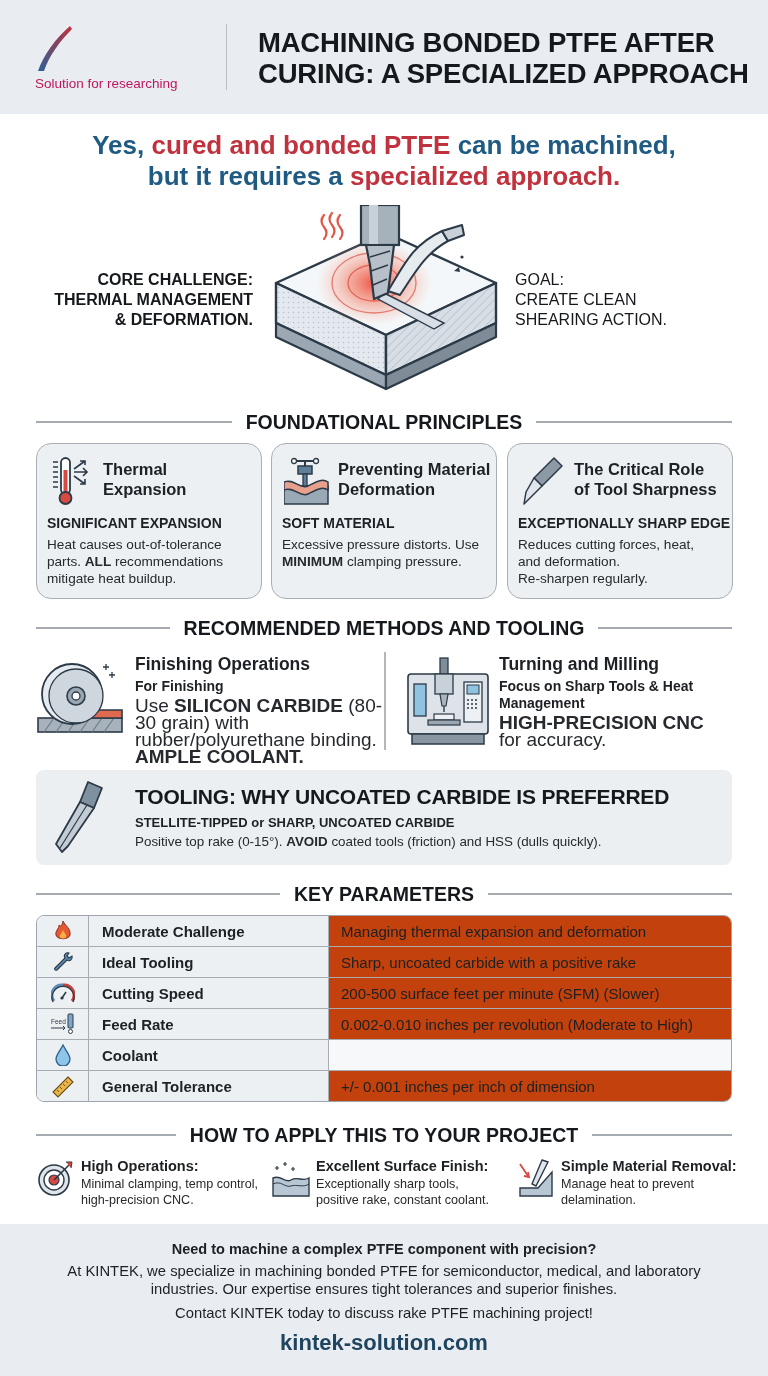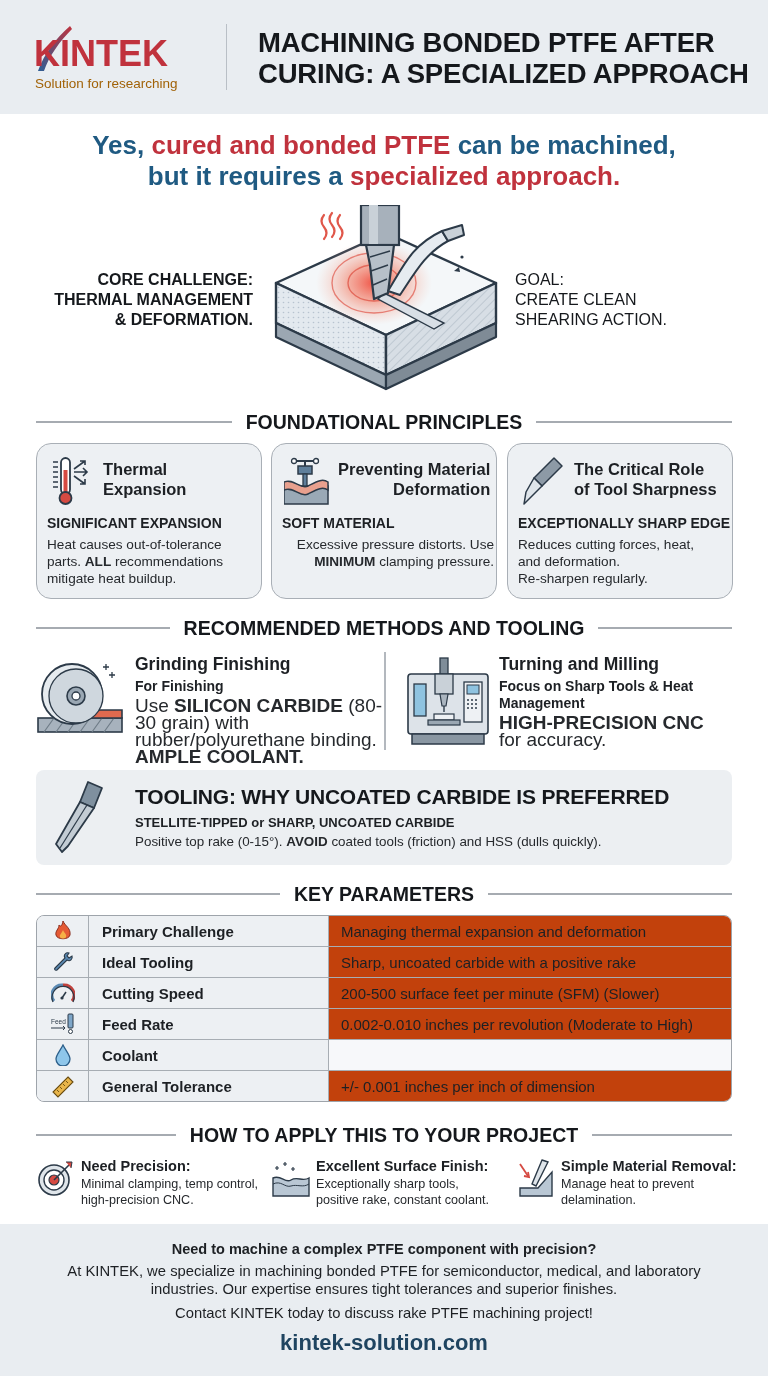--- a/index.html
+++ b/index.html
@@ -4,21 +4,21 @@
 <style>
   * { box-sizing: border-box; margin: 0; padding: 0; }
   html, body { width: 768px; height: 1376px; overflow: hidden; }
   body { background: #ffffff; font-family: "Liberation Sans", sans-serif; color: #1a1d21; position: relative; }
 
   
   .header { position: absolute; left: 0; top: 0; width: 768px; height: 114px; background: #e9edf1; }
   .logo { position: absolute; left: 34px; top: 26px; width: 180px; height: 70px; }
   .logo-word { position: absolute; left: 0; top: 8px; font-size: 36px; font-weight: 700; color: #c0323d; letter-spacing: 0px; line-height: 40px; }
   .logo-swoosh { position: absolute; left: 0; top: -2px; }
-  .logo-tag { position: absolute; left: 1px; top: 50px; font-size: 13.5px; color: #a16207; white-space: nowrap; }
+  .logo-tag { position: absolute; left: 1px; top: 50px; font-size: 13.5px; color: #be185d; white-space: nowrap; }
   .header-divider { position: absolute; left: 226px; top: 24px; width: 1px; height: 66px; background: #b9bfc6; }
   .header-title { position: absolute; left: 258px; top: 27px; width: 500px; font-size: 27.5px; font-weight: 700; line-height: 31px; color: #15181c; letter-spacing: -0.2px; }
 
   
   .headline { position: absolute; left: 0; top: 130px; width: 768px; text-align: center; font-size: 26px; font-weight: 700; line-height: 31px; color: #1f5a82; }
   .headline .red { color: #c0323d; }
 
   
   .hero-left { position: absolute; left: 40px; top: 270px; width: 213px; text-align: right; font-size: 16px; font-weight: 700; line-height: 20px; color: #15181c; }
   .hero-right { position: absolute; left: 515px; top: 270px; width: 220px; text-align: left; font-size: 16px; font-weight: 400; line-height: 20px; color: #15181c; }
@@ -80,21 +80,20 @@
   <div class="logo">
     <svg class="logo-swoosh" width="40" height="48" viewBox="0 0 40 48">
       <defs>
         <linearGradient id="sw" x1="0" y1="1" x2="1" y2="0">
           <stop offset="0" stop-color="#2d5f96"></stop>
           <stop offset="1" stop-color="#c0323d"></stop>
         </linearGradient>
       </defs>
       <path d="M4 47 C 10 30, 22 14, 36 2 L 38 5 C 26 17, 15 32, 10 47 Z" fill="url(#sw)"></path>
     </svg>
-    <div class="logo-word">KINTEK</div>
     <div class="logo-tag">Solution for researching</div>
   </div>
   <div class="header-divider"></div>
   <div class="header-title">MACHINING BONDED PTFE AFTER CURING: A SPECIALIZED APPROACH</div>
 </div>
 
 <div class="headline">
   <span>Yes, </span><span class="red">cured and bonded PTFE</span><span> can be machined,</span><br>
   <span>but it requires a </span><span class="red">specialized approach</span><span class="red">.</span>
 </div>
@@ -172,21 +171,21 @@
     <circle cx="16.5" cy="42" r="6" fill="#d64a42" stroke="#2c3a48" stroke-width="1.8"></circle>
     <path d="M25 16 L 38 16 M 34 12 L 38 16 L 34 20" fill="none" stroke="#2c3a48" stroke-width="1.6"></path>
     <path d="M25 13 L 36 5 M 31 5 L 36 5 L 36 9" fill="none" stroke="#2c3a48" stroke-width="1.6"></path>
     <path d="M25 20 L 36 28 M 36 23 L 36 28 L 31 28" fill="none" stroke="#2c3a48" stroke-width="1.6"></path>
   </svg>
   <div class="title"><span>Thermal</span><br><span>Expansion</span></div>
   <div class="sub">SIGNIFICANT EXPANSION</div>
   <div class="body"><span>Heat causes out-of-tolerance parts. </span><b>ALL</b><span> recommendations mitigate heat buildup.</span></div>
 </div>
 
-<div class="card" style="left:271px;text-align:right;">
+<div class="card" style="left:271px;">
   <svg class="icon" viewBox="0 0 46 50">
     <rect x="0" y="30" width="44" height="18" fill="#9aa9b6" stroke="#2c3a48" stroke-width="1.5"></rect>
     <path d="M0 26 C 10 22, 16 34, 24 30 C 32 26, 38 22, 44 26 L 44 34 C 38 30, 32 34, 24 38 C 16 42, 10 30, 0 34 Z" fill="#e8a08e" stroke="#2c3a48" stroke-width="1.5"></path>
     <rect x="14" y="10" width="14" height="8" fill="#5f7f9b" stroke="#2c3a48" stroke-width="1.5"></rect>
     <rect x="19" y="18" width="4" height="12" fill="#5f7f9b" stroke="#2c3a48" stroke-width="1.3"></rect>
     <line x1="10" y1="5" x2="32" y2="5" stroke="#2c3a48" stroke-width="2"></line>
     <circle cx="10" cy="5" r="2.5" fill="#fff" stroke="#2c3a48" stroke-width="1.3"></circle>
     <circle cx="32" cy="5" r="2.5" fill="#fff" stroke="#2c3a48" stroke-width="1.3"></circle>
     <line x1="21" y1="5" x2="21" y2="10" stroke="#2c3a48" stroke-width="2"></line>
   </svg>
@@ -215,21 +214,21 @@
   <svg class="icon" width="90" height="90" viewBox="0 0 90 90">
     <rect x="2" y="62" width="84" height="14" fill="#a7b2bd" stroke="#2c3a48" stroke-width="1.6"></rect>
     <path d="M8 76 L 18 62 M 20 76 L 30 62 M 32 76 L 42 62 M 44 76 L 54 62 M 56 76 L 66 62 M 68 76 L 78 62" stroke="#6f7c88" stroke-width="1.2"></path>
     <path d="M44 62 L 50 54 L 86 54 L 86 62 Z" fill="#e06a4f" stroke="#2c3a48" stroke-width="1.6"></path>
     <circle cx="36" cy="38" r="30" fill="#e6ebef" stroke="#2c3a48" stroke-width="1.8"></circle>
     <circle cx="40" cy="40" r="27" fill="#cfd7de" stroke="#2c3a48" stroke-width="1.3"></circle>
     <circle cx="40" cy="40" r="9" fill="#9aa7b3" stroke="#2c3a48" stroke-width="1.6"></circle>
     <circle cx="40" cy="40" r="4" fill="#fff" stroke="#2c3a48" stroke-width="1.3"></circle>
     <path d="M70 8 v6 M67 11 h6 M76 16 v6 M73 19 h6" stroke="#2c3a48" stroke-width="1.3"></path>
   </svg>
-  <div class="title" style="left:99px; top:4px;">Grinding Finishing</div>
+  <div class="title" style="left:99px; top:4px;">Finishing Operations</div>
   <div class="sub" style="left:99px; top:28px;">For Finishing</div>
   <div class="body" style="left:99px; top:47px; width:250px;"><span>Use </span><b>SILICON CARBIDE</b><span> (80-30 grain) with rubber/polyurethane binding. </span><b>AMPLE COOLANT.</b></div>
 </div>
 
 <div class="method-divider"></div>
 
 <div class="method" style="left:404px; width:330px;">
   <svg class="icon" width="88" height="92" viewBox="0 0 88 92">
     <rect x="4" y="18" width="80" height="60" rx="3" fill="#dde3e9" stroke="#2c3a48" stroke-width="1.6"></rect>
     <rect x="10" y="28" width="12" height="32" fill="#8fc3e0" stroke="#2c3a48" stroke-width="1.3"></rect>
@@ -277,21 +276,21 @@
 </div>
 
 <div class="param-table">
   <div class="param-row" style="top:0;">
     <div class="c-icon">
       <svg width="18" height="22" viewBox="0 0 18 22">
           <path d="M9 1 C 11 6, 17 8, 16 15 C 15 20, 3 20, 2 15 C 1 11, 5 9, 5 5 C 7 7, 8 6, 9 1 Z" fill="#e55a34" stroke="#8a2e1f" stroke-width="1"></path>
           <path d="M9 10 C 10 13, 13 14, 12 17 C 11 19, 7 19, 6 17 C 5 15, 8 13, 9 10 Z" fill="#f6b046"></path>
         </svg>
     </div>
-    <div class="c-label">Primary Challenge</div>
+    <div class="c-label">Moderate Challenge</div>
     <div class="c-val">
         <span>Managing thermal expansion and deformation</span>
       </div>
   </div>
   <div class="param-row" style="top:31px;">
     <div class="c-icon">
       <svg width="22" height="22" viewBox="0 0 22 22">
           <path d="M17 2 C 14 1, 11 4, 13 7 L 3 17 C 2 18, 3 20, 5 19 L 15 9 C 18 11, 21 8, 20 5 L 17 7 L 15 5 Z" fill="#5b8ab3" stroke="#2c3a48" stroke-width="1.1"></path>
         </svg>
     </div>
@@ -359,21 +358,21 @@
 </div>
 
 <div class="apply" style="left:36px; width:230px;">
   <svg class="icon" width="40" height="40" viewBox="0 0 40 40">
     <circle cx="18" cy="22" r="15" fill="#dfe5ea" stroke="#2c3a48" stroke-width="1.6"></circle>
     <circle cx="18" cy="22" r="10" fill="#fff" stroke="#2c3a48" stroke-width="1.4"></circle>
     <circle cx="18" cy="22" r="5" fill="#d64a42" stroke="#2c3a48" stroke-width="1.2"></circle>
     <line x1="18" y1="22" x2="34" y2="6" stroke="#2c3a48" stroke-width="1.6"></line>
     <path d="M30 4 L 36 4 L 35 10" fill="#d64a42" stroke="#2c3a48" stroke-width="1"></path>
   </svg>
-  <div class="title">Need Precision:</div>
+  <div class="title">High Operations:</div>
   <div class="body">Minimal clamping, temp control, high-precision CNC.</div>
 </div>
 
 <div class="apply" style="left:271px; width:230px;">
   <svg class="icon" width="40" height="40" viewBox="0 0 40 40">
     <path d="M6 8 v4 M4 10 h4 M14 4 v4 M12 6 h4 M22 9 v4 M20 11 h4" stroke="#2c3a48" stroke-width="1.2"></path>
     <path d="M2 20 C 10 16, 14 26, 20 22 C 26 18, 32 24, 38 20 L 38 38 L 2 38 Z" fill="#b9c7d4" stroke="#2c3a48" stroke-width="1.4"></path>
     <path d="M2 26 C 10 22, 14 30, 20 28 C 26 26, 32 30, 38 26" fill="none" stroke="#2c3a48" stroke-width="1"></path>
   </svg>
   <div class="title">Excellent Surface Finish:</div>

